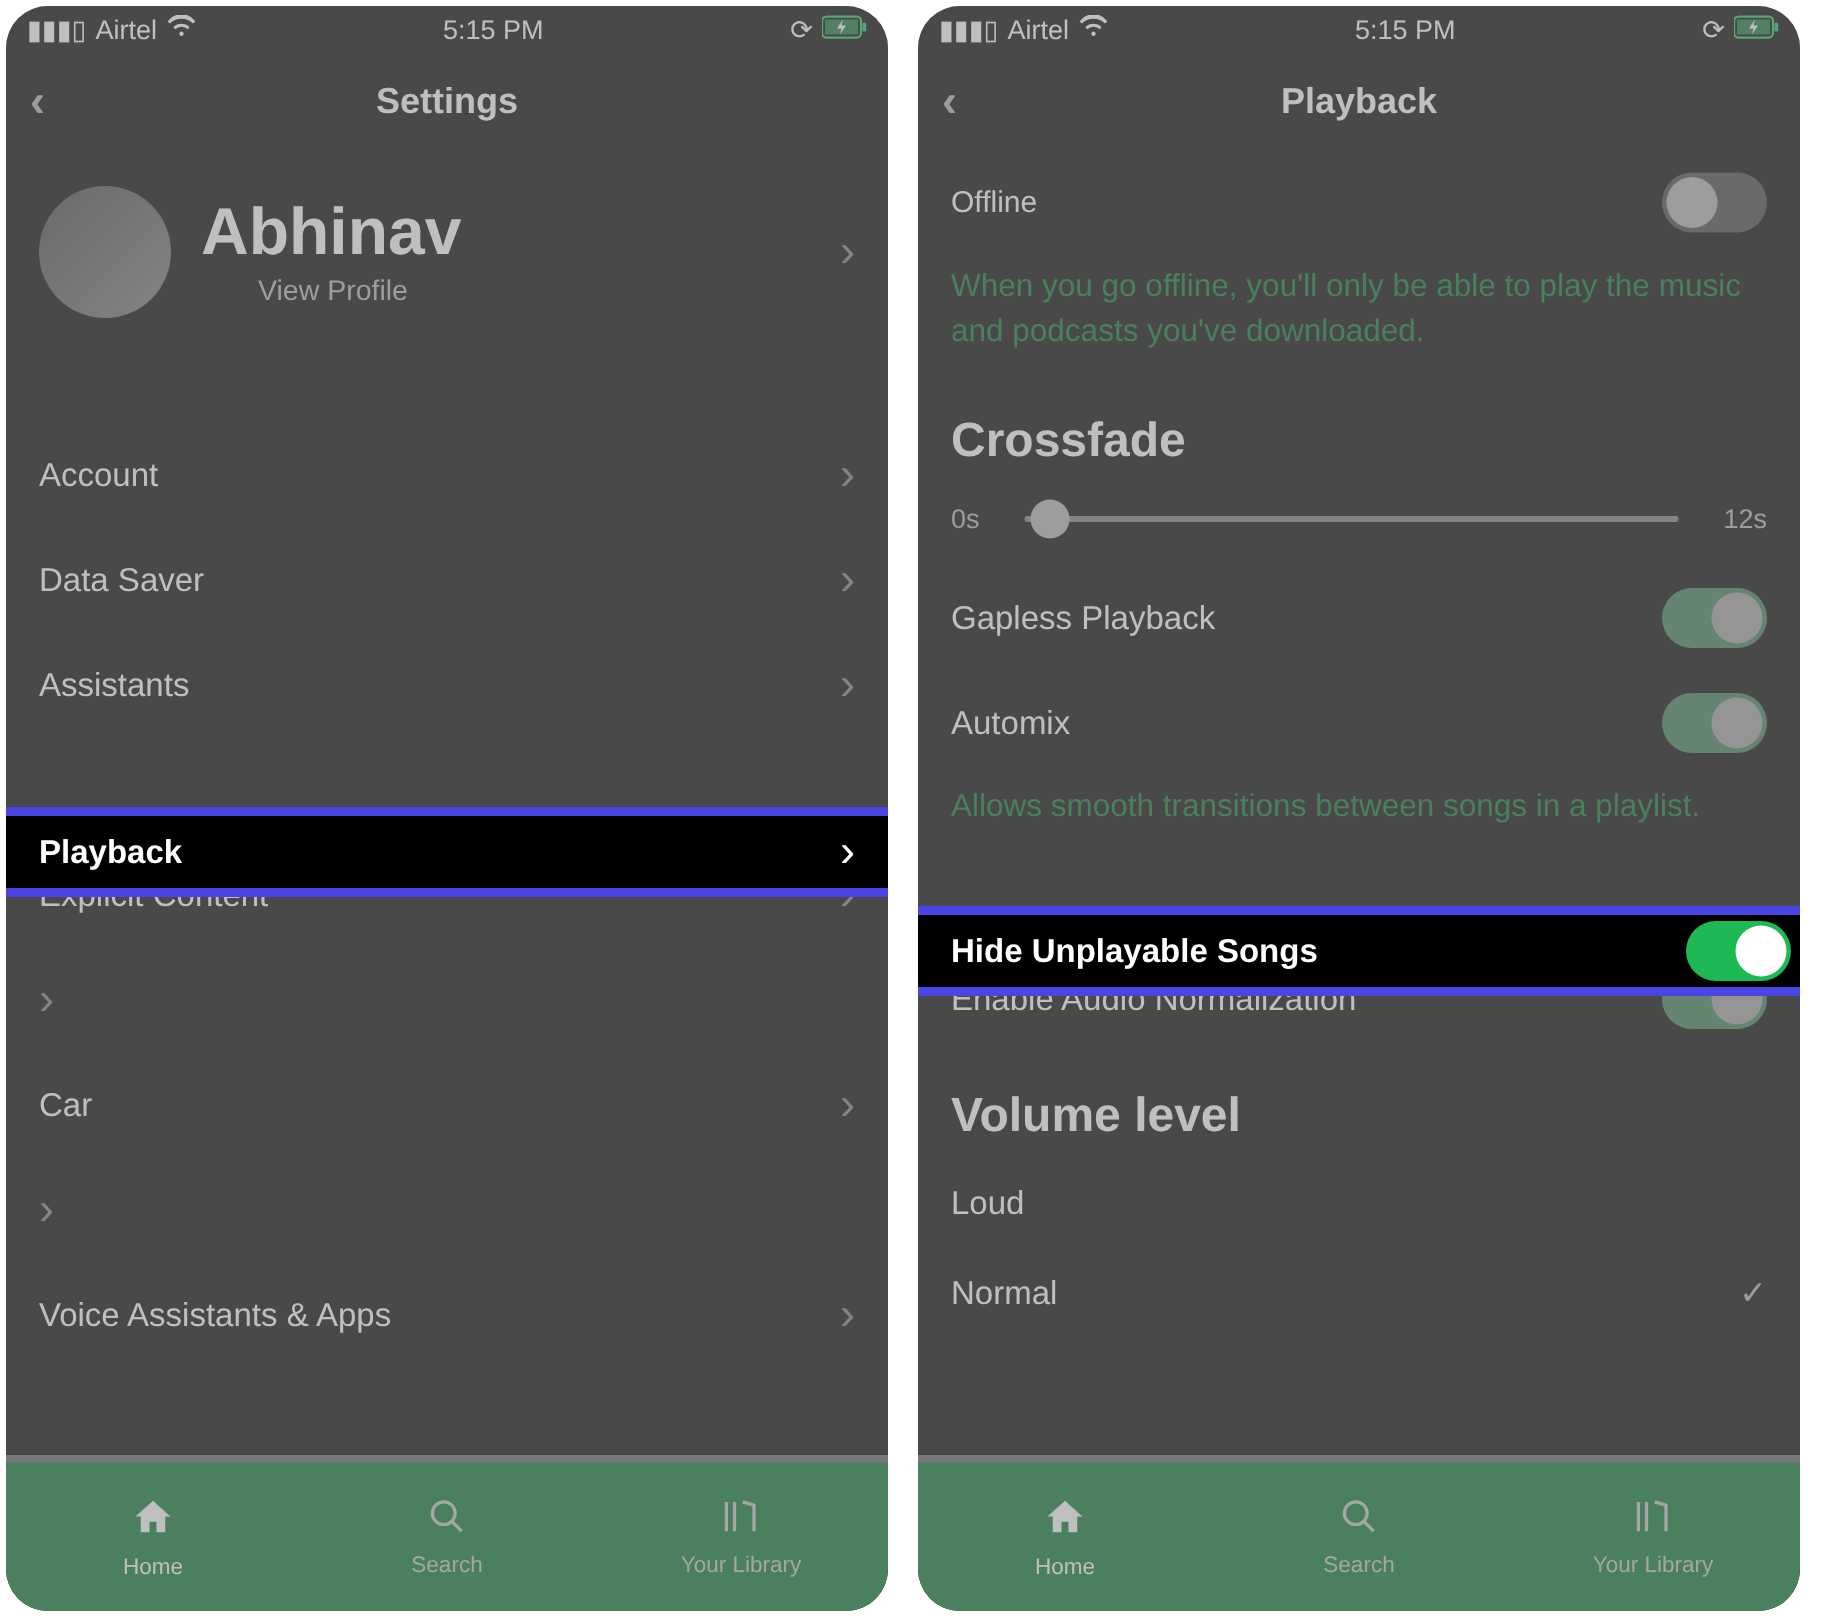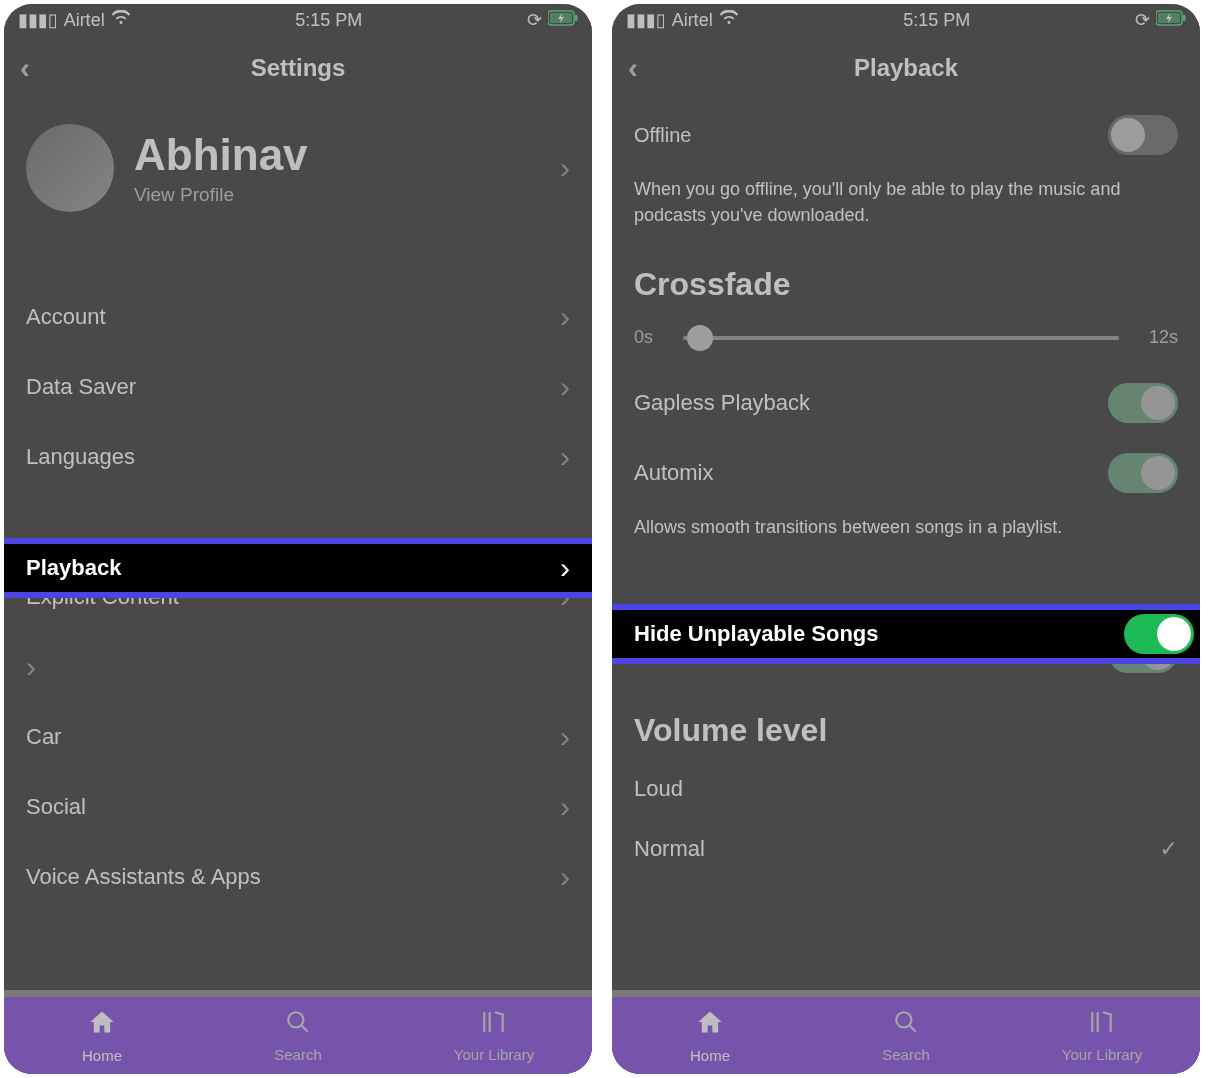--- a/index.html
+++ b/index.html
@@ -73,21 +73,21 @@
     color: #fff;
   }
   .avatar {
     width: 88px; height: 88px;
     border-radius: 50%;
     background: linear-gradient(135deg,#555,#888);
     flex-shrink: 0;
   }
   .profile-text { flex: 1; }
   .profile-name { font-size: 44px; font-weight: 700; }
-  .profile-sub { font-size: 19px; color: #bbb; margin-top: 4px; }
+  .profile-sub { font-size: 19px; color: #bbb; margin-top: 4px; margin-left: 38px; }
   .chevron {
     color: #888;
     font-size: 30px;
     font-weight: 300;
   }
   
   .row {
     display: flex;
     align-items: center;
     justify-content: space-between;
@@ -117,22 +117,22 @@
     font-size: 22px;
   }
   
   .section-title {
     color: #fff;
     font-size: 32px;
     font-weight: 800;
     padding: 24px 22px 10px 22px;
   }
   .desc {
-    color: #ffffff;
-    font-size: 18px;
+    color: #15803d;
+    font-size: 21px;
     padding: 6px 22px 14px 22px;
     line-height: 1.45;
   }
   .toggle {
     width: 70px; height: 40px;
     border-radius: 20px;
     position: relative;
     flex-shrink: 0;
   }
   .toggle.off { background: #555; }
@@ -169,24 +169,24 @@
     position: absolute;
     left: 0;
     top: 50%;
     transform: translate(-50%,-50%);
     width: 26px; height: 26px;
     border-radius: 50%;
     background: #bbb;
   }
   
   .tabbar {
-    height: 84px;
-    background: #6d28d9;
-    display: flex;
-    border-top: 7px solid #737373;
+    height: 104px;
+    background: #15803d;
+    display: flex;
+    border-top: 5px solid #737373;
   }
   .tab {
     flex: 1;
     display: flex;
     flex-direction: column;
     align-items: center;
     justify-content: center;
     gap: 4px;
     color: #ccc;
     font-size: 15px;
@@ -243,38 +243,37 @@
 
     <div class="row">
       <span class="label">Account</span>
       <span class="chevron">›</span>
     </div>
     <div class="row">
       <span class="label">Data Saver</span>
       <span class="chevron">›</span>
     </div>
     <div class="row">
-      <span class="label">Languages</span>
+      <span class="label">Assistants</span>
       <span class="chevron">›</span>
     </div>
 
     <div class="row" style="visibility:hidden"></div>
     <div class="row">
       <span class="label">Explicit Content</span>
       <span class="chevron">›</span>
     </div>
     <div class="row">
       <span class="chevron">›</span>
     </div>
     <div class="row">
       <span class="label">Car</span>
       <span class="chevron">›</span>
     </div>
     <div class="row">
-      <span class="label">Social</span>
       <span class="chevron">›</span>
     </div>
     <div class="row">
       <span class="label">Voice Assistants &amp; Apps</span>
       <span class="chevron">›</span>
     </div>
   </div>
 
   <div class="highlight-box" style="top:534px">
     <div class="highlight-inner">

